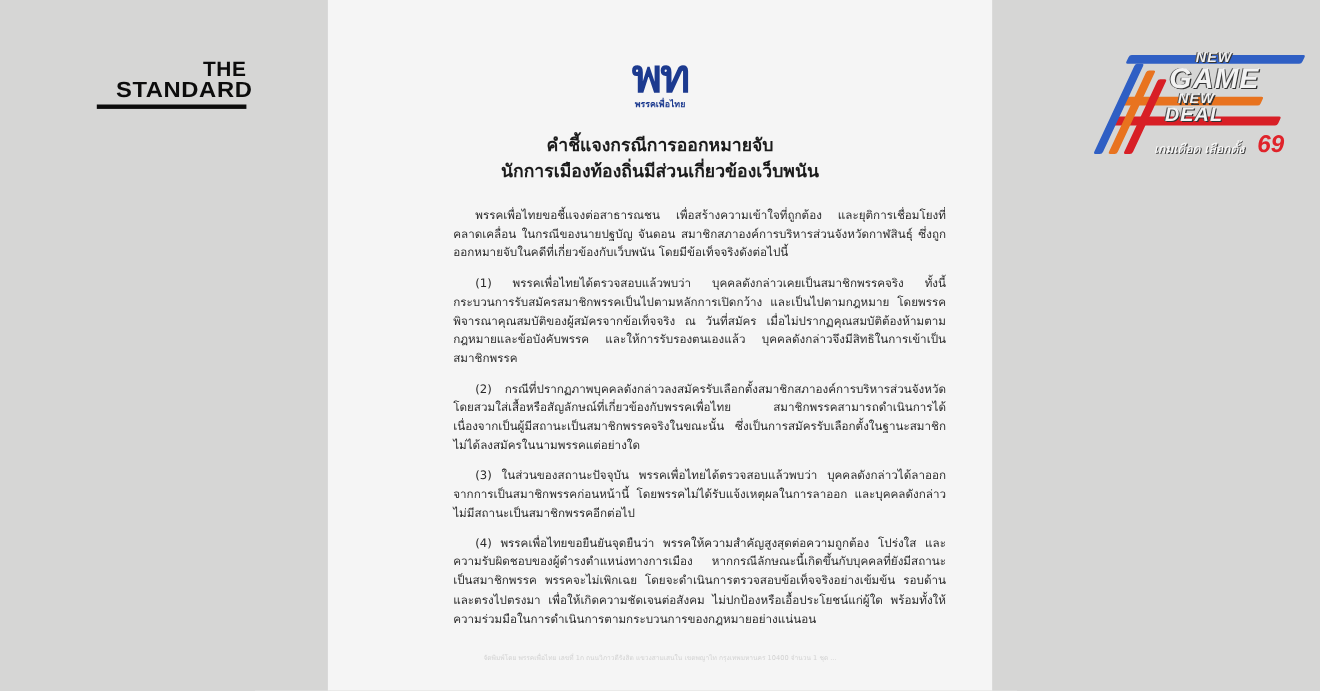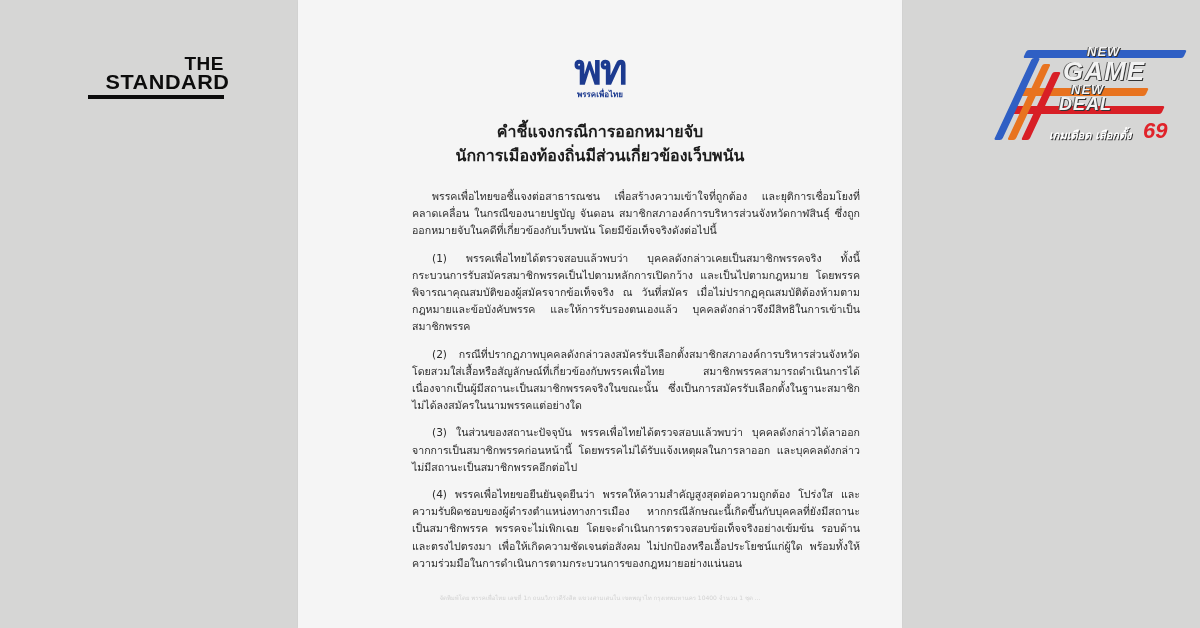--- a/index.html
+++ b/index.html
@@ -13,21 +13,21 @@
   }
   .brand-left .l1 { font-size:19px; }
   .brand-left .l2 { font-size:20px; transform:scaleX(1.08); }
   .brand-left .bar { height:4px; background:#0c0c0c; margin-top:3px; }
 
   .brand-right { position:absolute; left:999px; top:44px; width:200px; height:100px; }
   .stripe { position:absolute; height:8px; transform:skewX(-25deg); border-radius:2px; }
   .nd-text { position:absolute; font-family:"Liberation Sans", sans-serif; font-weight:900; font-style:italic; color:#f2f2f2;
     text-shadow:1px 1px 0 #333, -1px 0 0 #555; letter-spacing:1px; }
   .nd-num { position:absolute; font-family:"Liberation Sans", sans-serif; font-weight:900; font-style:italic; color:#e0232a; font-size:22px; }
-  .nd-sub { position:absolute; font-family:"DejaVu Sans", sans-serif; font-style:italic; font-weight:bold; color:#fff; font-size:11px; text-shadow:1px 1px 0 #333;}
+  .nd-sub { position:absolute; font-family:"DejaVu Sans", sans-serif; font-style:italic; font-weight:normal; color:#fff; font-size:11px; text-shadow:1px 1px 0 #333;}
 
   .paper {
     position:absolute; left:298px; top:0; width:604px; height:628px; background:#f5f5f5;
     box-shadow:0 0 2px rgba(0,0,0,0.05);
   }
   .logo { position:absolute; left:268px; top:50px; width:68px; text-align:center; }
   .logo .mark { font-family:"DejaVu Sans", sans-serif; font-weight:bold; font-size:42px; color:#1c3a8f; line-height:40px; letter-spacing:-2px; }
   .logo .sub { font-family:"DejaVu Sans", sans-serif; font-weight:bold; font-size:8px; color:#1c3a8f; margin-top:-2px; }
 
   .title { position:absolute; left:0; width:604px; top:120px; text-align:center;

